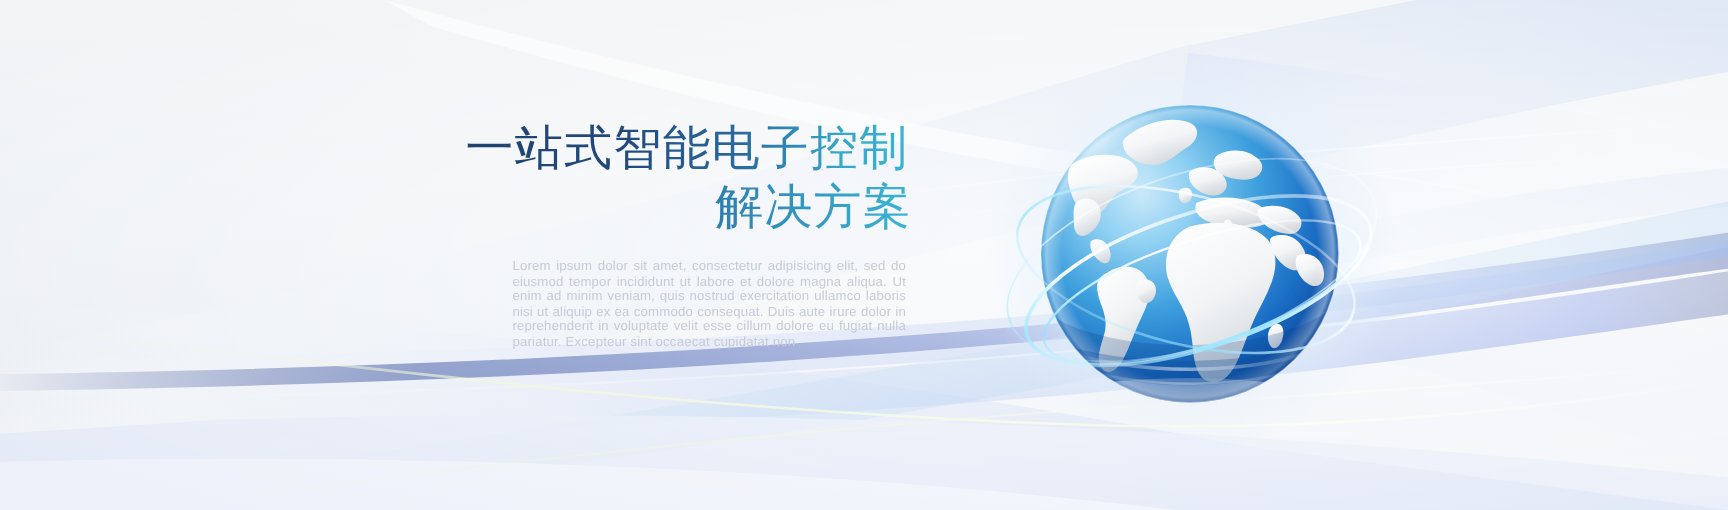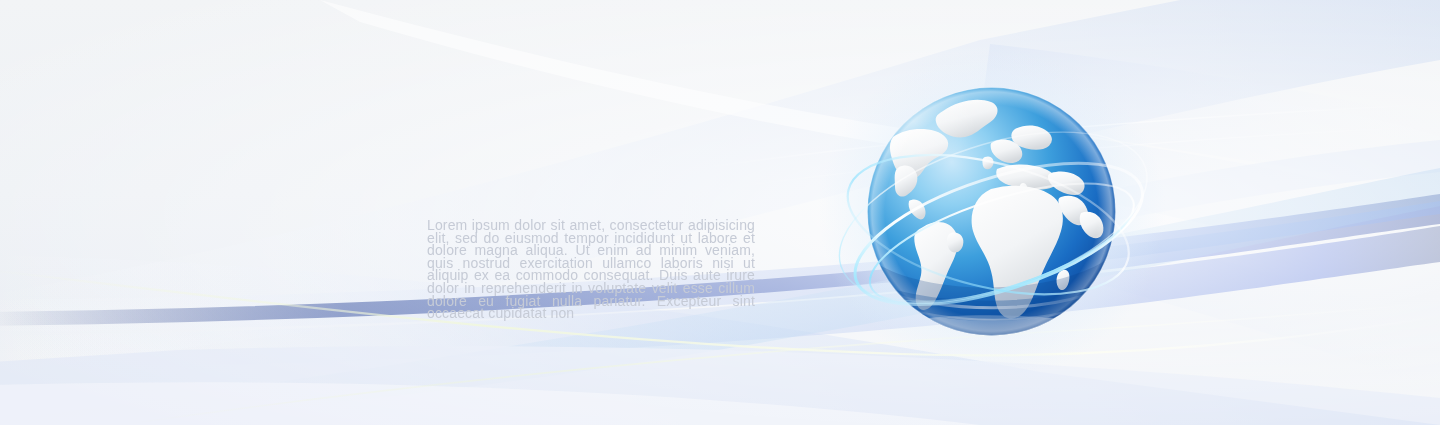--- a/index.html
+++ b/index.html
@@ -56,21 +56,21 @@
   .headline .ln2{
     text-align:right;
     background:linear-gradient(90deg,#22456f 0%,#27538a 28%,#2f86b4 62%,#3ab5d4 100%);
     -webkit-background-clip:text;background-clip:text;
     color:transparent;-webkit-text-fill-color:transparent;
   }
 
   
   .lede{
     position:absolute;left:427px;top:205px;width:328px;
-    font-size:14px;line-height:12.6px;
+    font-size:11px;line-height:12.6px;
     color:#c6cbd6;
     text-align:justify;
     letter-spacing:.15px;
   }
 </style>
 </head>
 <body>
 
 <div class="banner">
 
@@ -314,16 +314,20 @@
         <ellipse cx="126.5" cy="150" rx="150" ry="56" fill="none" stroke="url(#orb1)" stroke-width="3"></ellipse>
         <ellipse cx="126.5" cy="160" rx="138" ry="44" fill="none" stroke="url(#orb2)" stroke-width="2"></ellipse>
         <ellipse cx="126.5" cy="132" rx="160" ry="72" fill="none" stroke="url(#orb1)" stroke-width="1.4" opacity=".65"></ellipse>
       </g>
       <g transform="rotate(14 126.5 126.5)">
         <ellipse cx="126.5" cy="140" rx="144" ry="62" fill="none" stroke="url(#orb2)" stroke-width="2.2" opacity=".8"></ellipse>
       </g>
     </svg>
   </div>
 
+  <div class="headline">
+    <span class="ln ln1">一站式智能电子控制</span>
+    <span class="ln ln2">解决方案</span>
+  </div>
 
   <p class="lede">Lorem ipsum dolor sit amet, consectetur adipisicing elit, sed do eiusmod tempor incididunt ut labore et dolore magna aliqua. Ut enim ad minim veniam, quis nostrud exercitation ullamco laboris nisi ut aliquip ex ea commodo consequat. Duis aute irure dolor in reprehenderit in voluptate velit esse cillum dolore eu fugiat nulla pariatur. Excepteur sint occaecat cupidatat non</p>
 
 </div>
 
 </body></html>

